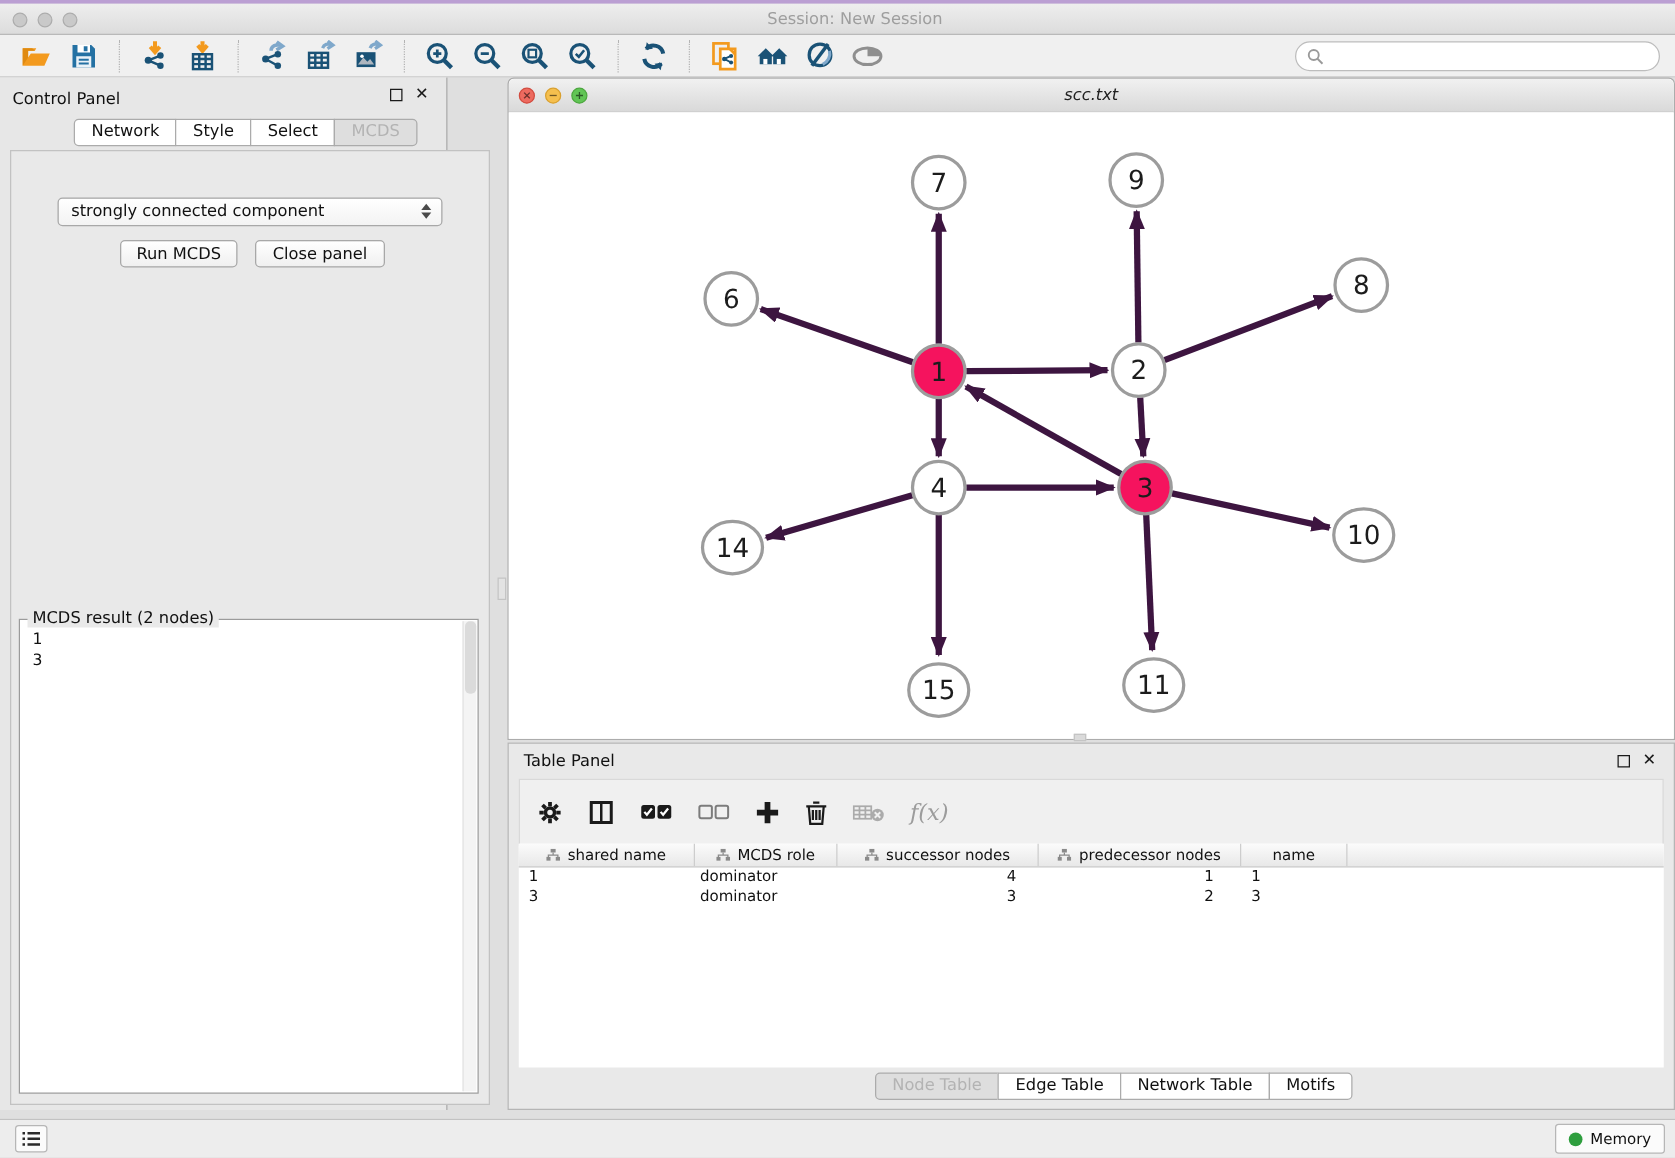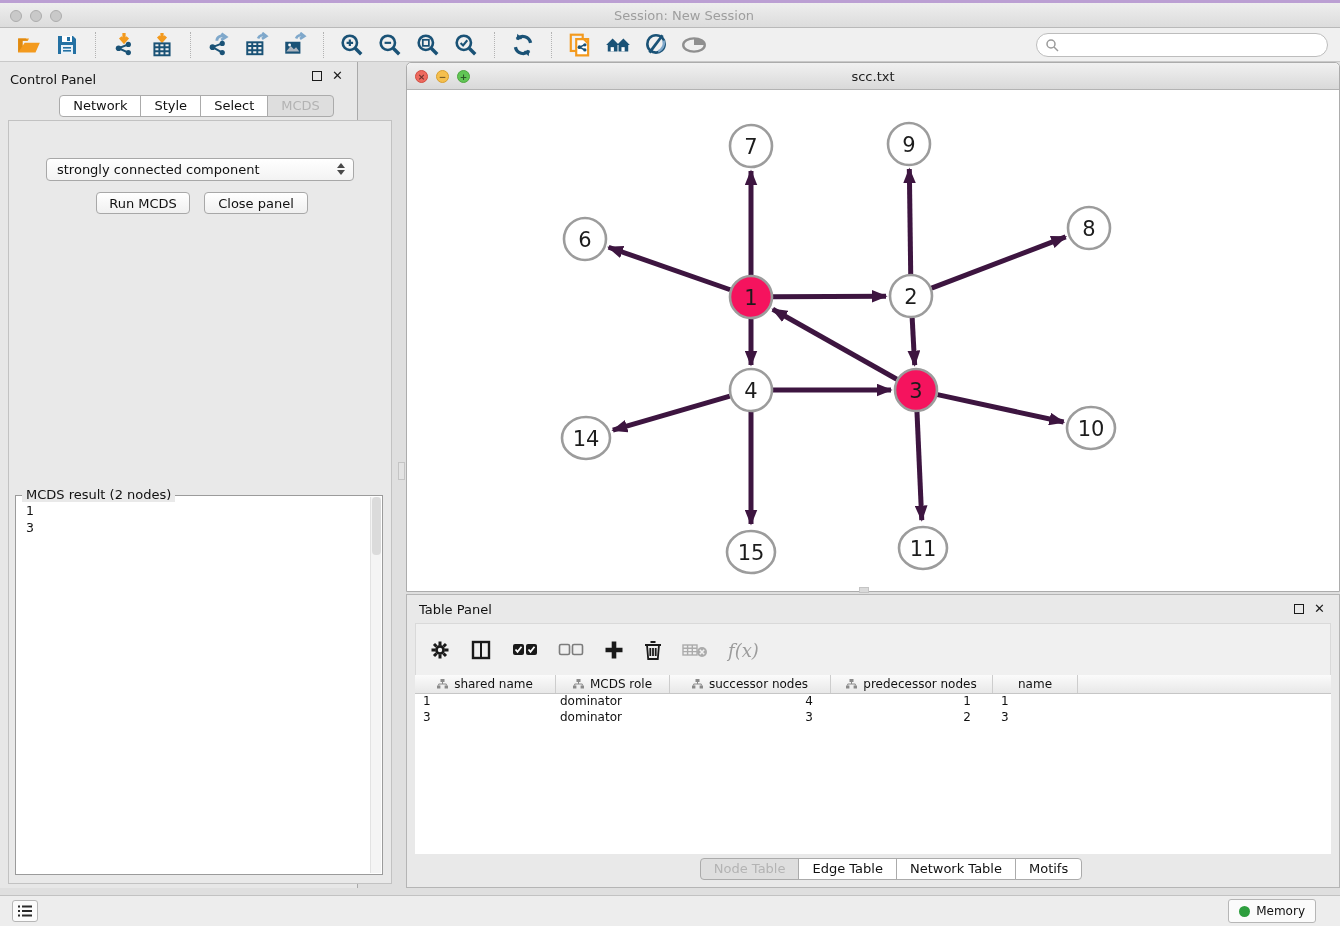--- a/index.html
+++ b/index.html
@@ -56,21 +56,21 @@
   .result-legend { position:absolute; top:-9px; left:6px; background:#E9E9E9; padding:0 4px; font-size:13px; color:#111; }
   .result-list { padding:6px 10px; font-size:12.5px; color:#111; line-height:17px; white-space:pre; }
   .result-scroll { position:absolute; right:1px; top:1px; bottom:1px; width:11px; background:#F4F4F4; border-left:1px solid #E2E2E2; }
   .result-thumb { position:absolute; top:0; left:1px; width:9px; height:58px; background:#DBDBDB; border-radius:4px; }
 
   
   .net-window { position:absolute; left:406px; top:62px; width:934px; height:530px; background:#fff;
                 border:1px solid #ACACAC; border-radius:5px 5px 0 0; }
   .net-titlebar { position:absolute; left:0; top:0; width:100%; height:27px; border-radius:5px 5px 0 0;
                   background:linear-gradient(#F1F1F1,#D9D9D9); border-bottom:1px solid #B3B3B3; }
-  .net-title { width:100%; text-align:center; line-height:27px; font-size:13px; color:#222; }
+  .net-title { width:100%; text-align:center; line-height:27px; font-size:13px; color:#222;font-style:italic; }
   .nt-light { position:absolute; top:7px; width:13px; height:13px; border-radius:50%; font-size:9px; font-weight:bold;
               display:flex; align-items:center; justify-content:center; color:rgba(0,0,0,0.55); }
   .nt-red { left:8px; background:#ED6A5F; border:1px solid #D24B3F; }
   .nt-yellow { left:29px; background:#F5BF4E; border:1px solid #D9A02F; }
   .nt-green { left:50px; background:#61C555; border:1px solid #4DA73F; }
   .net-canvas { position:absolute; left:0; top:27px; width:932px; height:501px; background:#fff; }
 
   .split-v { position:absolute; left:398px; top:462px; width:7px; height:18px; background:#E3E3E3; border:1px solid #C4C4C4; }
   .split-h { position:absolute; left:859px; top:587px; width:10px; height:6px; background:#DADADA; border:1px solid #C4C4C4; }
 
@@ -88,21 +88,21 @@
   .th-fill { flex:1; border-right:none; }
   .tbl-row { display:flex; height:16px; font-size:12px; color:#111; }
   .td-cell { overflow:hidden; white-space:nowrap; }
 
   .tp-tabs { bottom:7px; }
 
   
   .statusbar { position:absolute; left:0; top:895px; width:1340px; height:31px; background:#EDEDED; border-top:1px solid #C2C2C2; }
   .sb-left-btn { position:absolute; left:12px; top:4px; width:26px; height:22px; background:#FBFBFB;
                  border:1px solid #B6B6B6; border-radius:3px; display:flex; align-items:center; justify-content:center; }
-  .memory-btn { position:absolute; right:24px; top:3px; height:24px; background:#FBFBFB; border:1px solid #B6B6B6;
+  .memory-btn { position:absolute; right:8px; top:3px; height:24px; background:#FBFBFB; border:1px solid #B6B6B6;
                 border-radius:3px; display:flex; align-items:center; gap:6px; padding:0 10px; font-size:12px; color:#111; }
   .mem-dot { width:11px; height:11px; border-radius:50%; background:#2E9E3E; }
 </style>
 </head>
 <body>
 
 <div class="top-strip"></div>
 <div class="titlebar">
   <div class="traffic gray t-gray1"></div>
   <div class="traffic gray t-gray2"></div>

